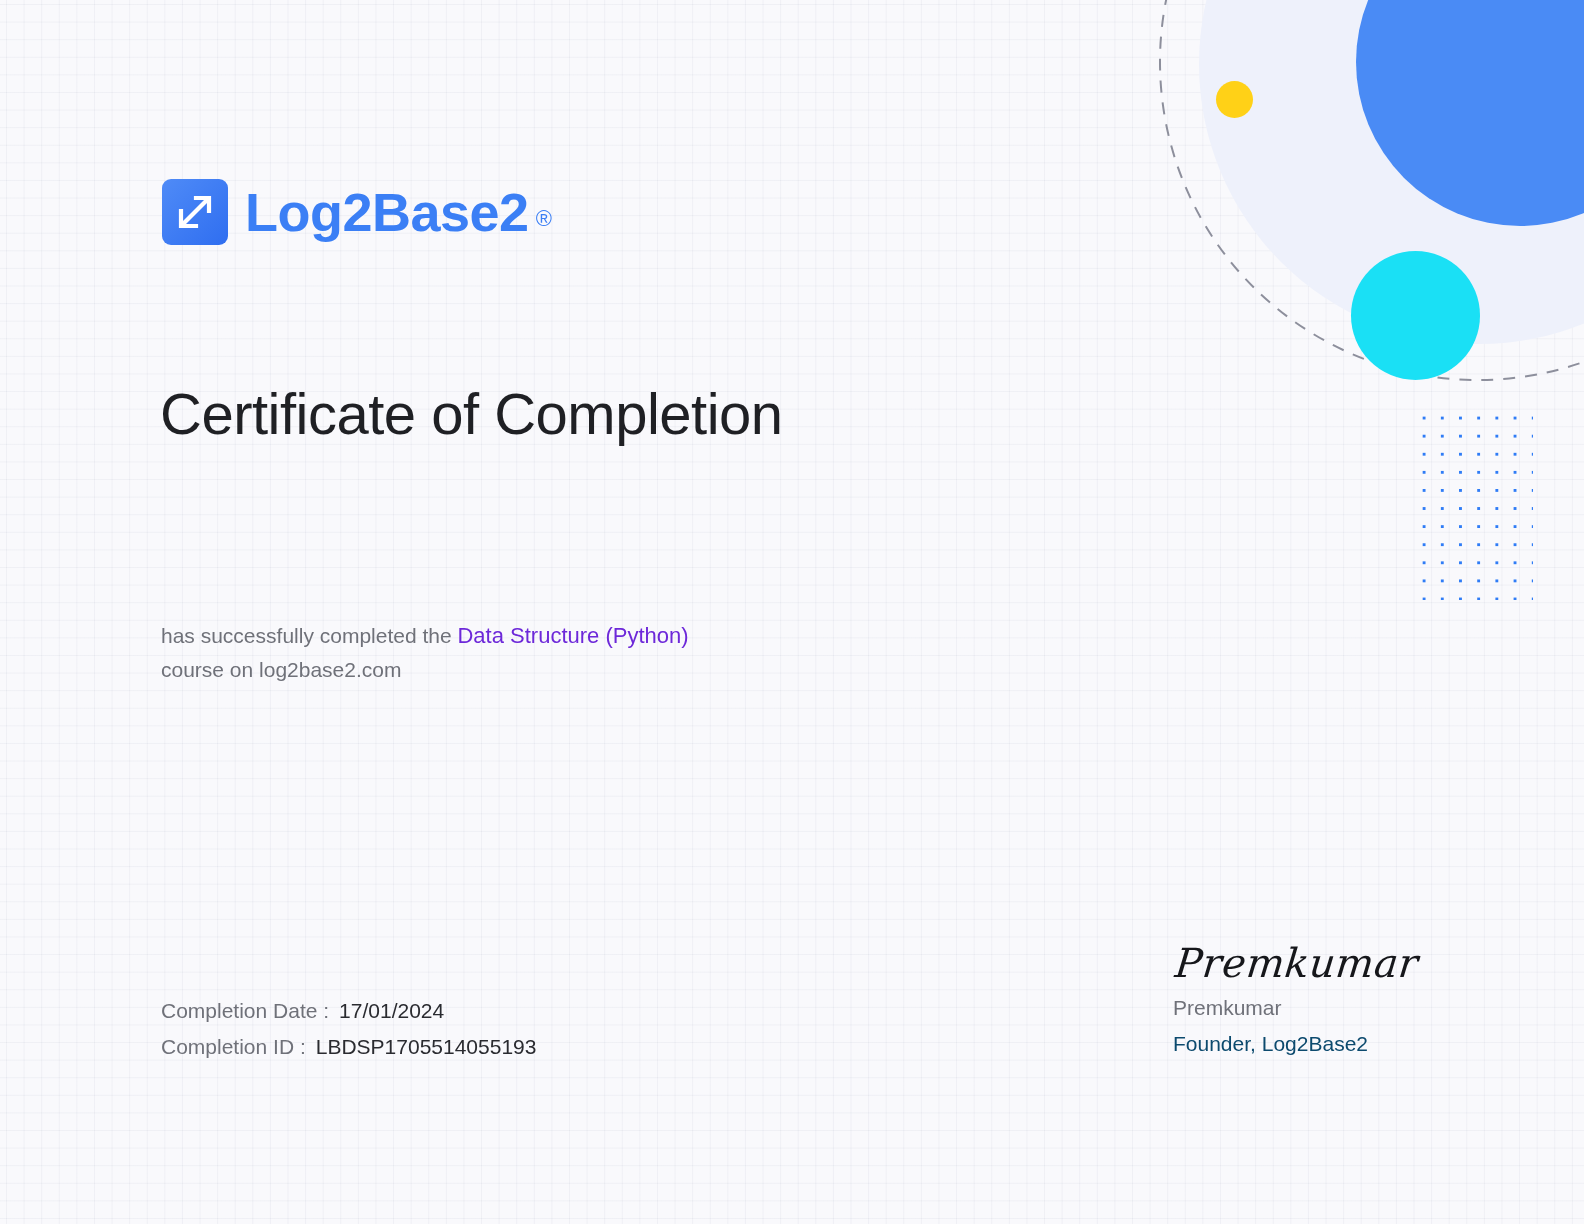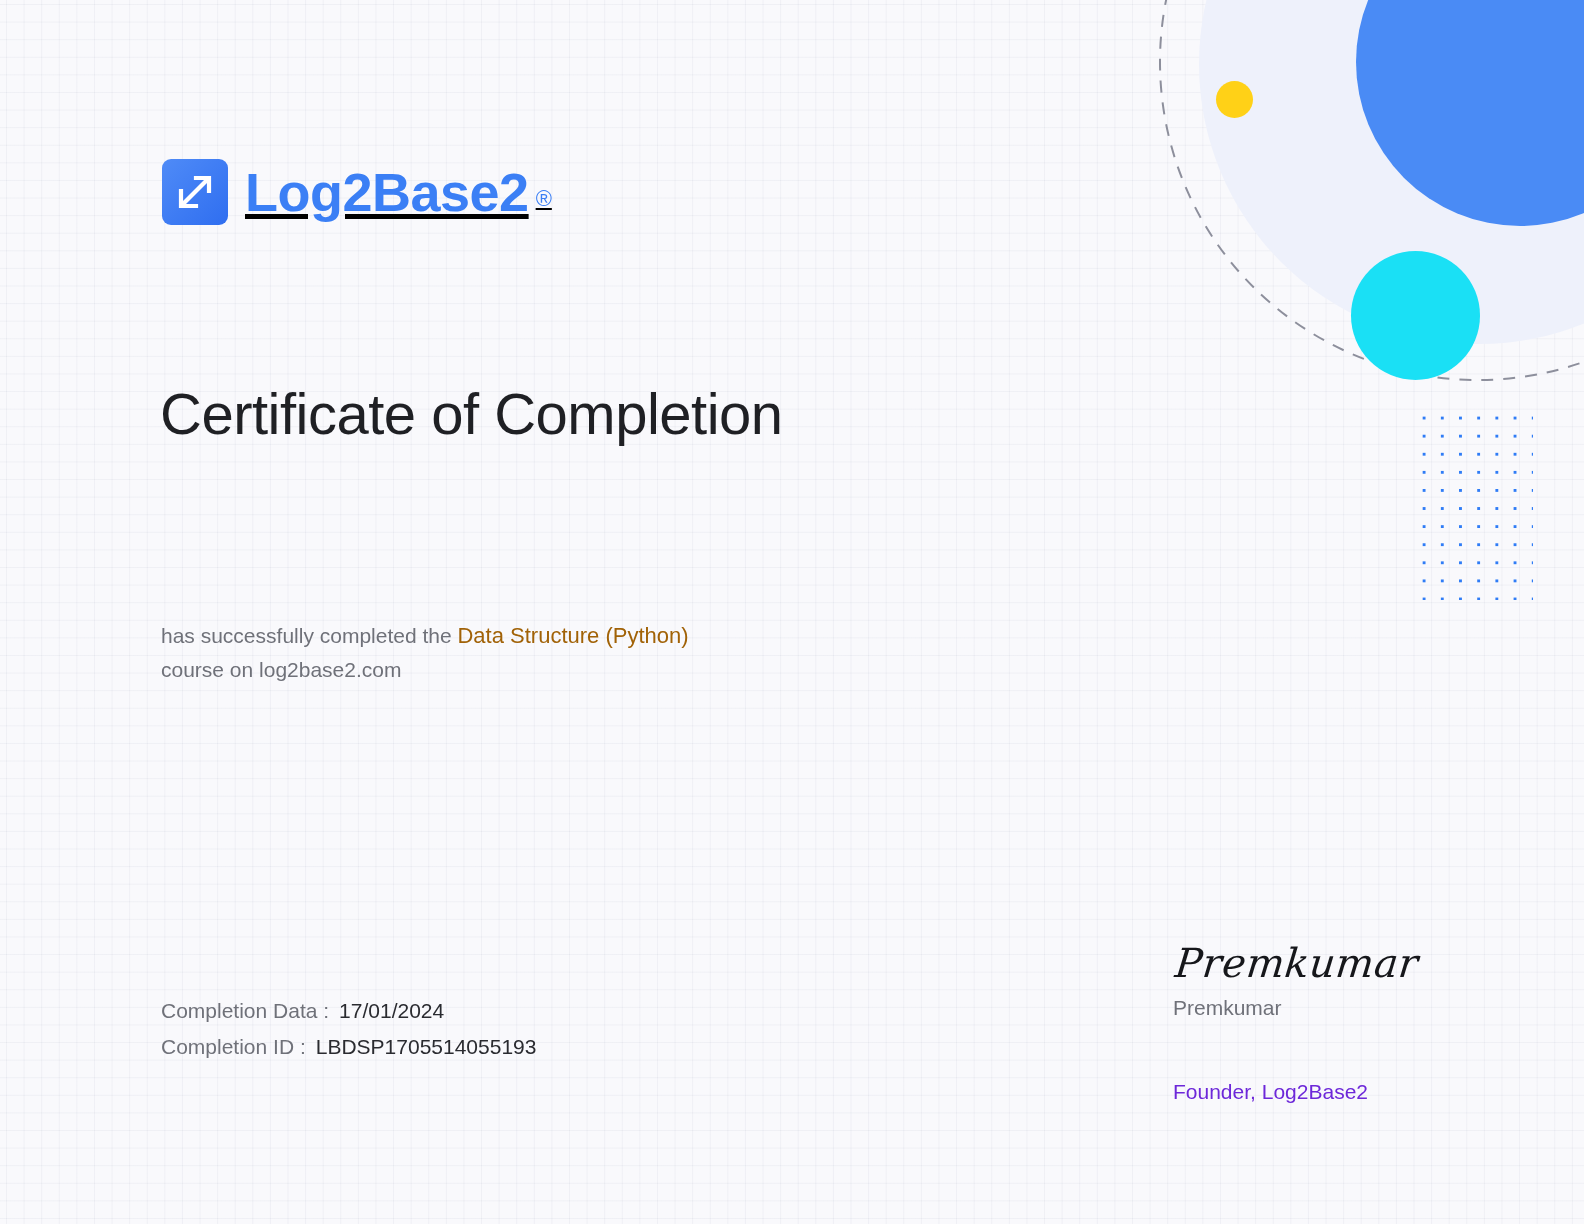--- a/index.html
+++ b/index.html
@@ -103,24 +103,23 @@
   
   .content {
     position: absolute;
     inset: 0;
   }
 
   
   .logo-row {
     position: absolute;
     left: 162px;
-    top: 159px;
+    top: 179px;
     display: flex;
     align-items: center;
-    text-decoration: underline;
   }
   .logo-mark {
     width: 66px;
     height: 66px;
     border-radius: 9px;
     background: linear-gradient(135deg, #4f8bf7 0%, #2f6ef0 100%);
     display: flex;
     align-items: center;
     justify-content: center;
     flex: none;
@@ -170,21 +169,21 @@
   .completion-text {
     position: absolute;
     left: 161px;
     top: 619px;
     font-size: 21px;
     line-height: 34px;
     color: #6f7179;
     max-width: 760px;
   }
   .completion-text .course {
-    color: #a16207;
+    color: #6d28d9;
     font-size: 22px;
     text-align: center;
   }
 
   
   .meta-block {
     position: absolute;
     left: 161px;
     top: 993px;
     font-size: 21px;
@@ -210,21 +209,21 @@
     font-size: 40px;
     line-height: 46px;
     color: #16171b;
     letter-spacing: 0.5px;
     transform: skewX(-6deg);
     transform-origin: left bottom;
     margin-bottom: 4px;
     white-space: nowrap;
   }
   .sign-name { color: #6f7179; }
-  .sign-role { color: #6d28d9; margin-top: 48px; }
+  .sign-role { color: #0c4a6e; }
 </style>
 </head>
 <body>
 
 <div class="certificate">
 
   <div class="grid-bg"></div>
 
   <div class="deco-layer">
     <div class="deco-halo"></div>
@@ -253,21 +252,21 @@
       <div class="logo-reg">®</div>
     </div>
 
     <div class="cert-title">Certificate of Completion</div>
 
 
     <div class="completion-text"><span>has successfully completed the </span><span class="course">Data Structure (Python)</span><br><span>course on log2base2.com</span></div>
 
     <div class="meta-block">
       <div class="meta-row">
-        <span class="meta-label">Completion Data :</span><span class="meta-value">17/01/2024</span>
+        <span class="meta-label">Completion Date :</span><span class="meta-value">17/01/2024</span>
       </div>
       <div class="meta-row">
         <span class="meta-label">Completion ID :</span><span class="meta-value">LBDSP1705514055193</span>
       </div>
     </div>
 
     <div class="sign-block">
       <div class="signature">Premkumar</div>
       <div class="sign-name">Premkumar</div>
       <div class="sign-role">Founder, Log2Base2</div>

